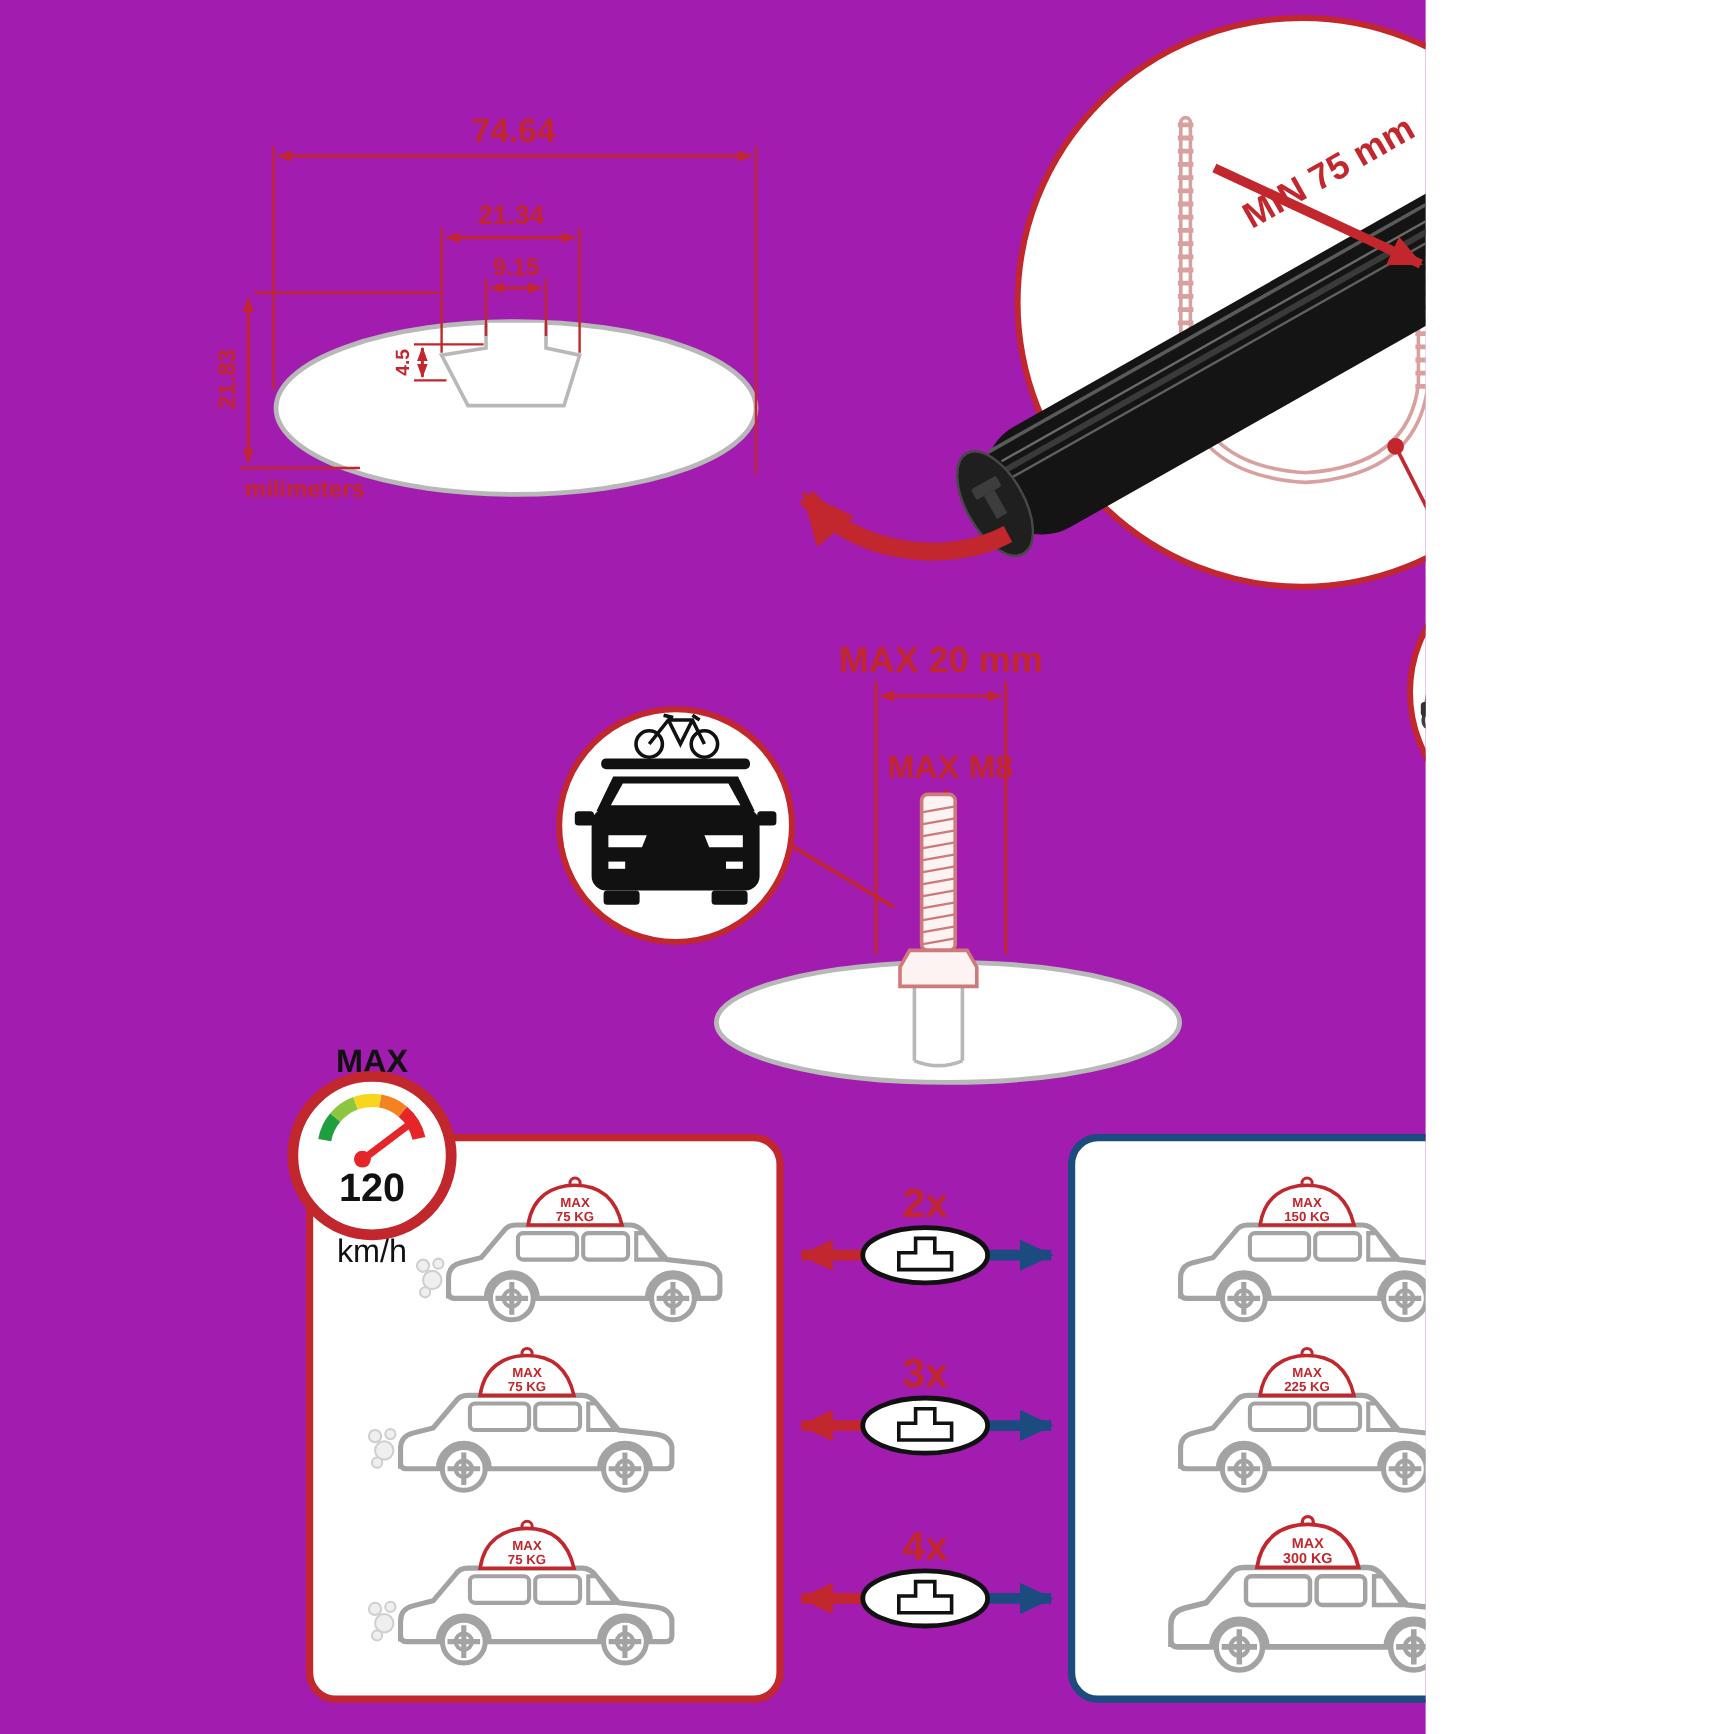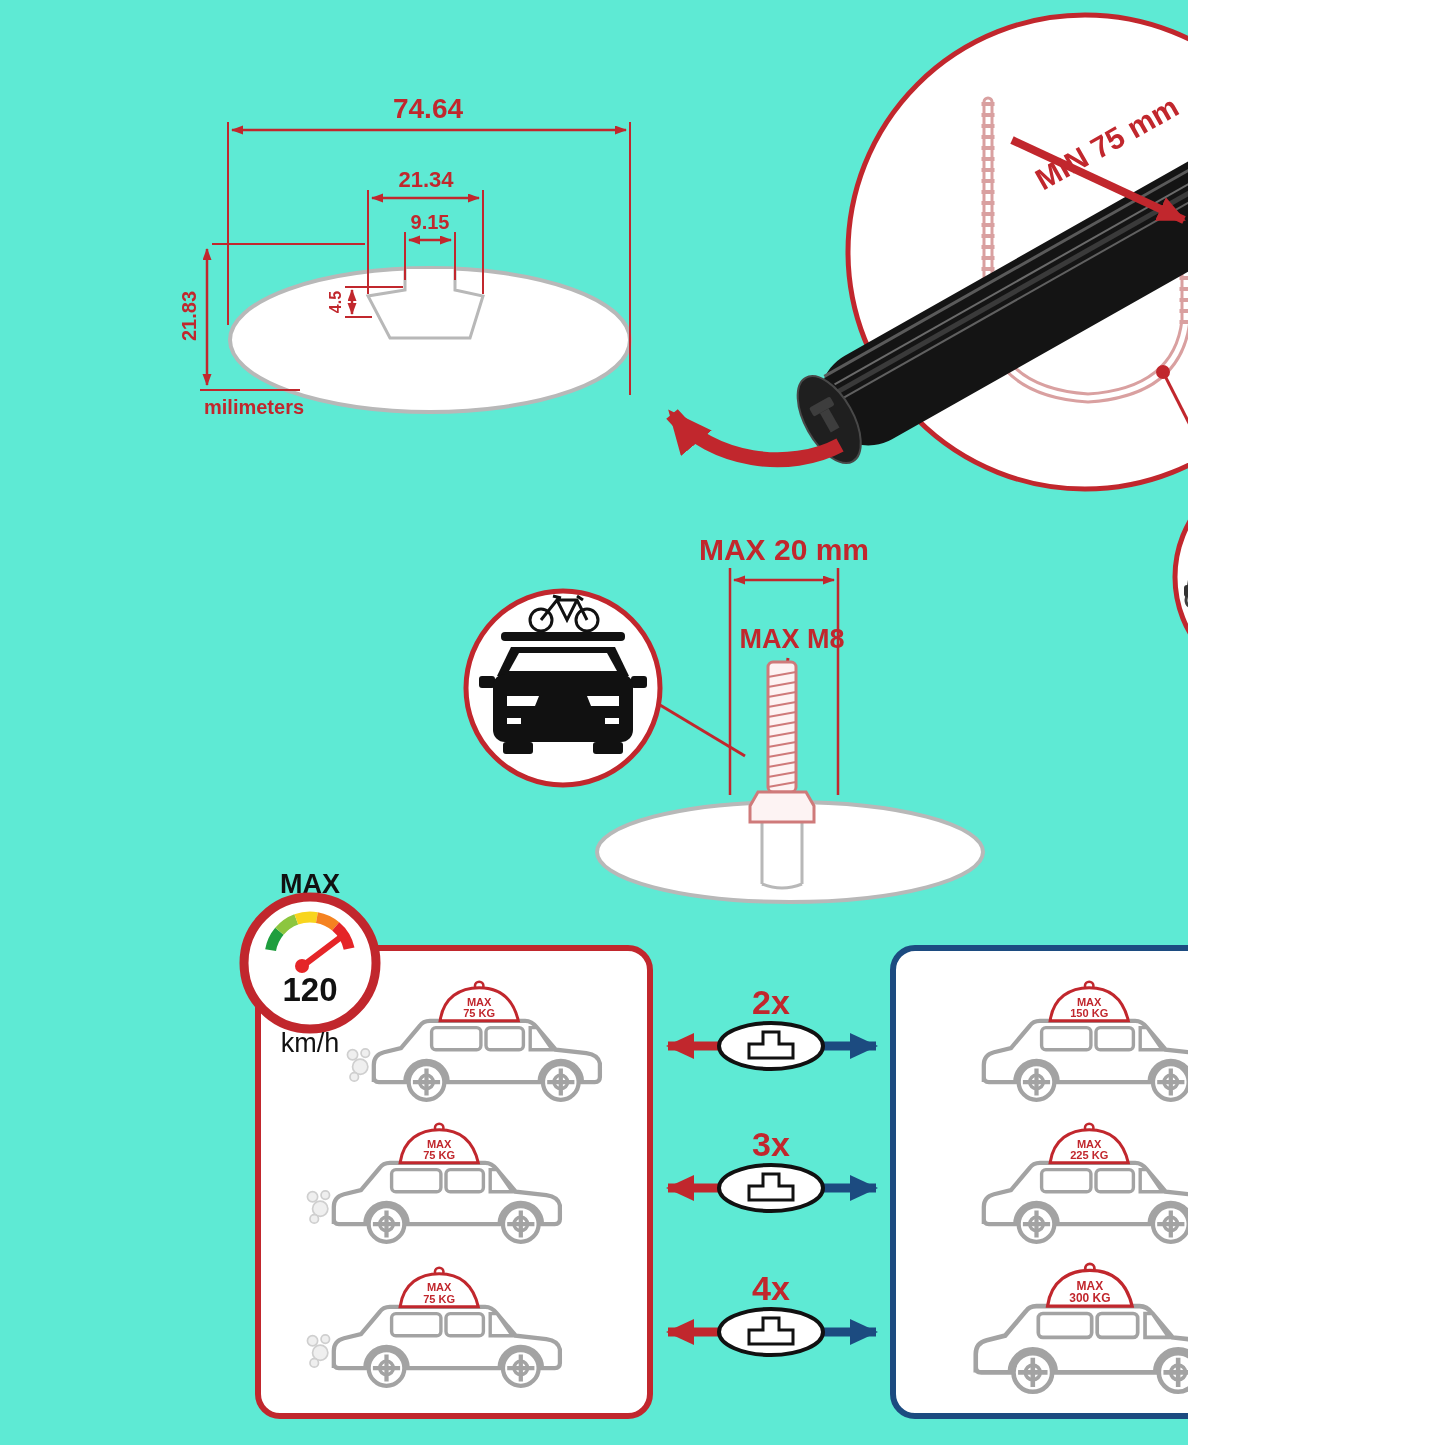--- a/index.html
+++ b/index.html
@@ -1,16 +1,16 @@
 <!DOCTYPE html>
 <html><head>
 <meta charset="utf-8">
 <style>
   html,body{margin:0;padding:0;background:#ffffff;}
-  .canvas{position:relative;width:1188px;height:1445px;background:#5eead4;overflow:hidden;
+  .canvas{position:relative;width:1188px;height:1445px;background:#a21caf;overflow:hidden;
           font-family:"Liberation Sans",sans-serif;}
   svg text{font-family:"Liberation Sans",sans-serif;}
   .dim-t{fill:#c1272d;font-weight:bold;}
   .red-t{fill:#c1272d;font-weight:bold;}
   .blk-t{fill:#111111;font-weight:bold;}
   .tent-t{fill:#c1272d;font-weight:bold;font-size:13px;text-anchor:middle;}
   .park-p{fill:#ffffff;font-weight:bold;}
   .park-ark{fill:#2f6cb3;font-weight:bold;}
 </style>
 </head>

